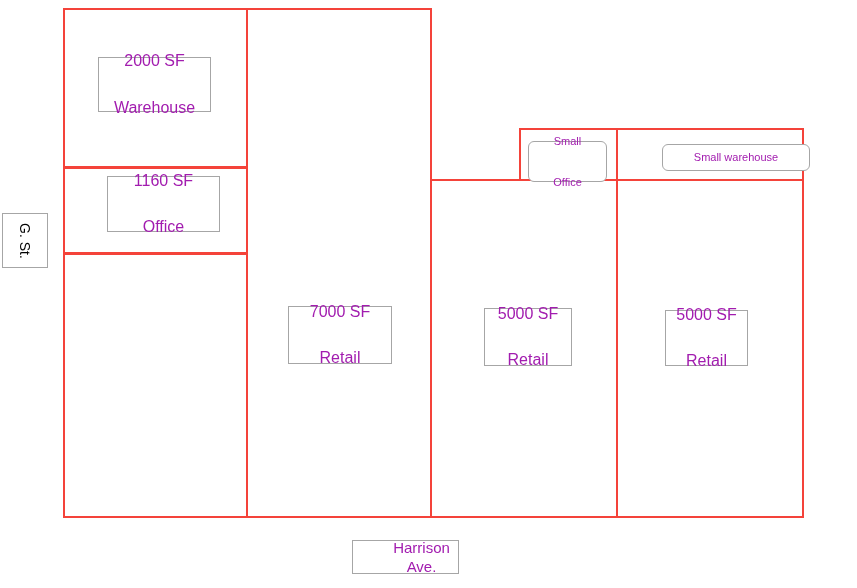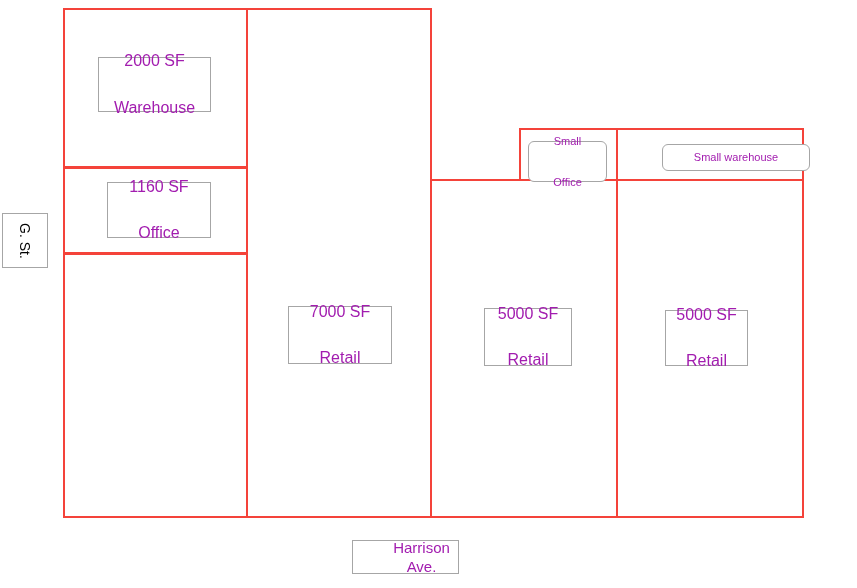--- a/index.html
+++ b/index.html
@@ -101,21 +101,21 @@
 
   <div class="label-box lbl-md" style="left:352px; top:540px; width:107px; height:34px;padding-left:32px;">
     <span class="ln">Harrison Ave.</span>
   </div>
 
   <div class="label-box lbl-lg" style="left:98px; top:57px; width:113px; height:55px;">
     <span class="ln">2000 SF</span>
     <span class="ln">Warehouse</span>
   </div>
 
-  <div class="label-box lbl-lg" style="left:107px; top:182px; width:104px; height:56px;">
+  <div class="label-box lbl-lg" style="left:107px; top:176px; width:113px; height:56px;">
     <span class="ln">1160 SF</span>
     <span class="ln">Office</span>
   </div>
 
 
   <div class="label-box lbl-lg" style="left:288px; top:306px; width:104px; height:58px;">
     <span class="ln">7000 SF</span>
     <span class="ln">Retail</span>
   </div>
 

